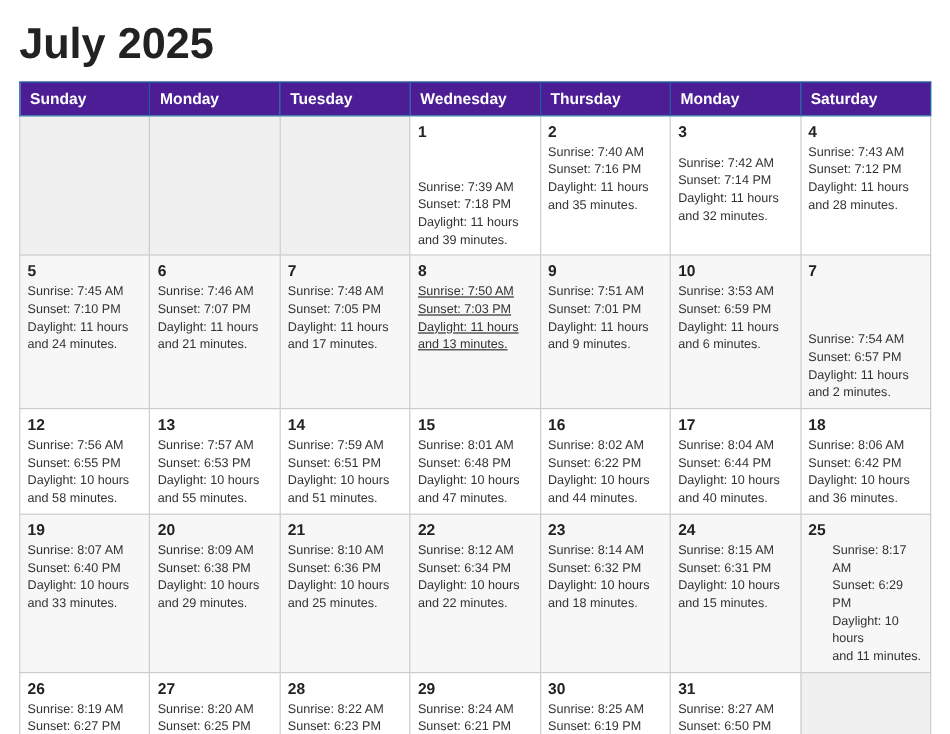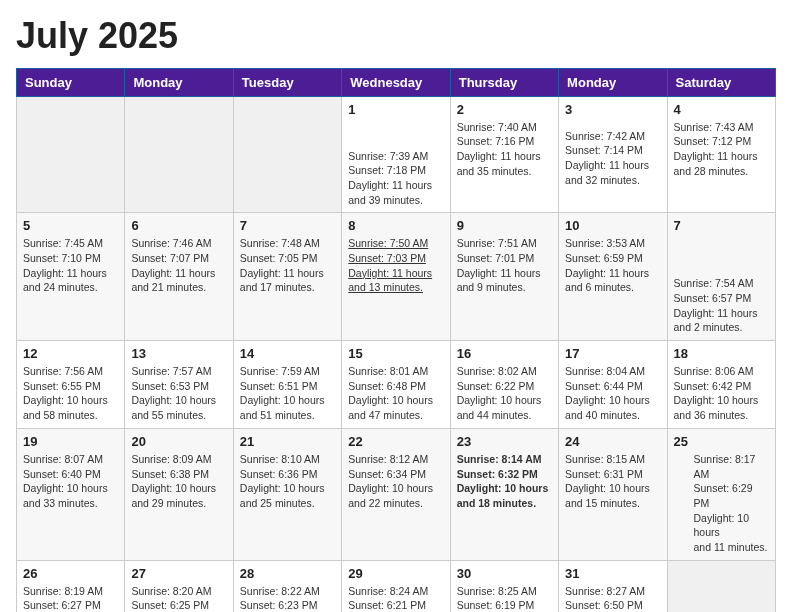--- a/index.html
+++ b/index.html
@@ -275,21 +275,21 @@
         </td>
         <td>
           <div class="day-number">22</div>
           <div class="day-info" style="white-space: pre-line;">Sunrise: 8:12 AM
 Sunset: 6:34 PM
 Daylight: 10 hours
 and 22 minutes.</div>
         </td>
         <td>
           <div class="day-number">23</div>
-          <div class="day-info" style="white-space: pre-line; font-weight: bold;">Sunrise: 8:14 AM
+          <div class="day-info" style="white-space: pre-line;">Sunrise: 8:14 AM
 Sunset: 6:32 PM
 Daylight: 10 hours
 and 18 minutes.</div>
         </td>
         <td>
           <div class="day-number">24</div>
           <div class="day-info" style="white-space: pre-line;">Sunrise: 8:15 AM
 Sunset: 6:31 PM
 Daylight: 10 hours
 and 15 minutes.</div>

